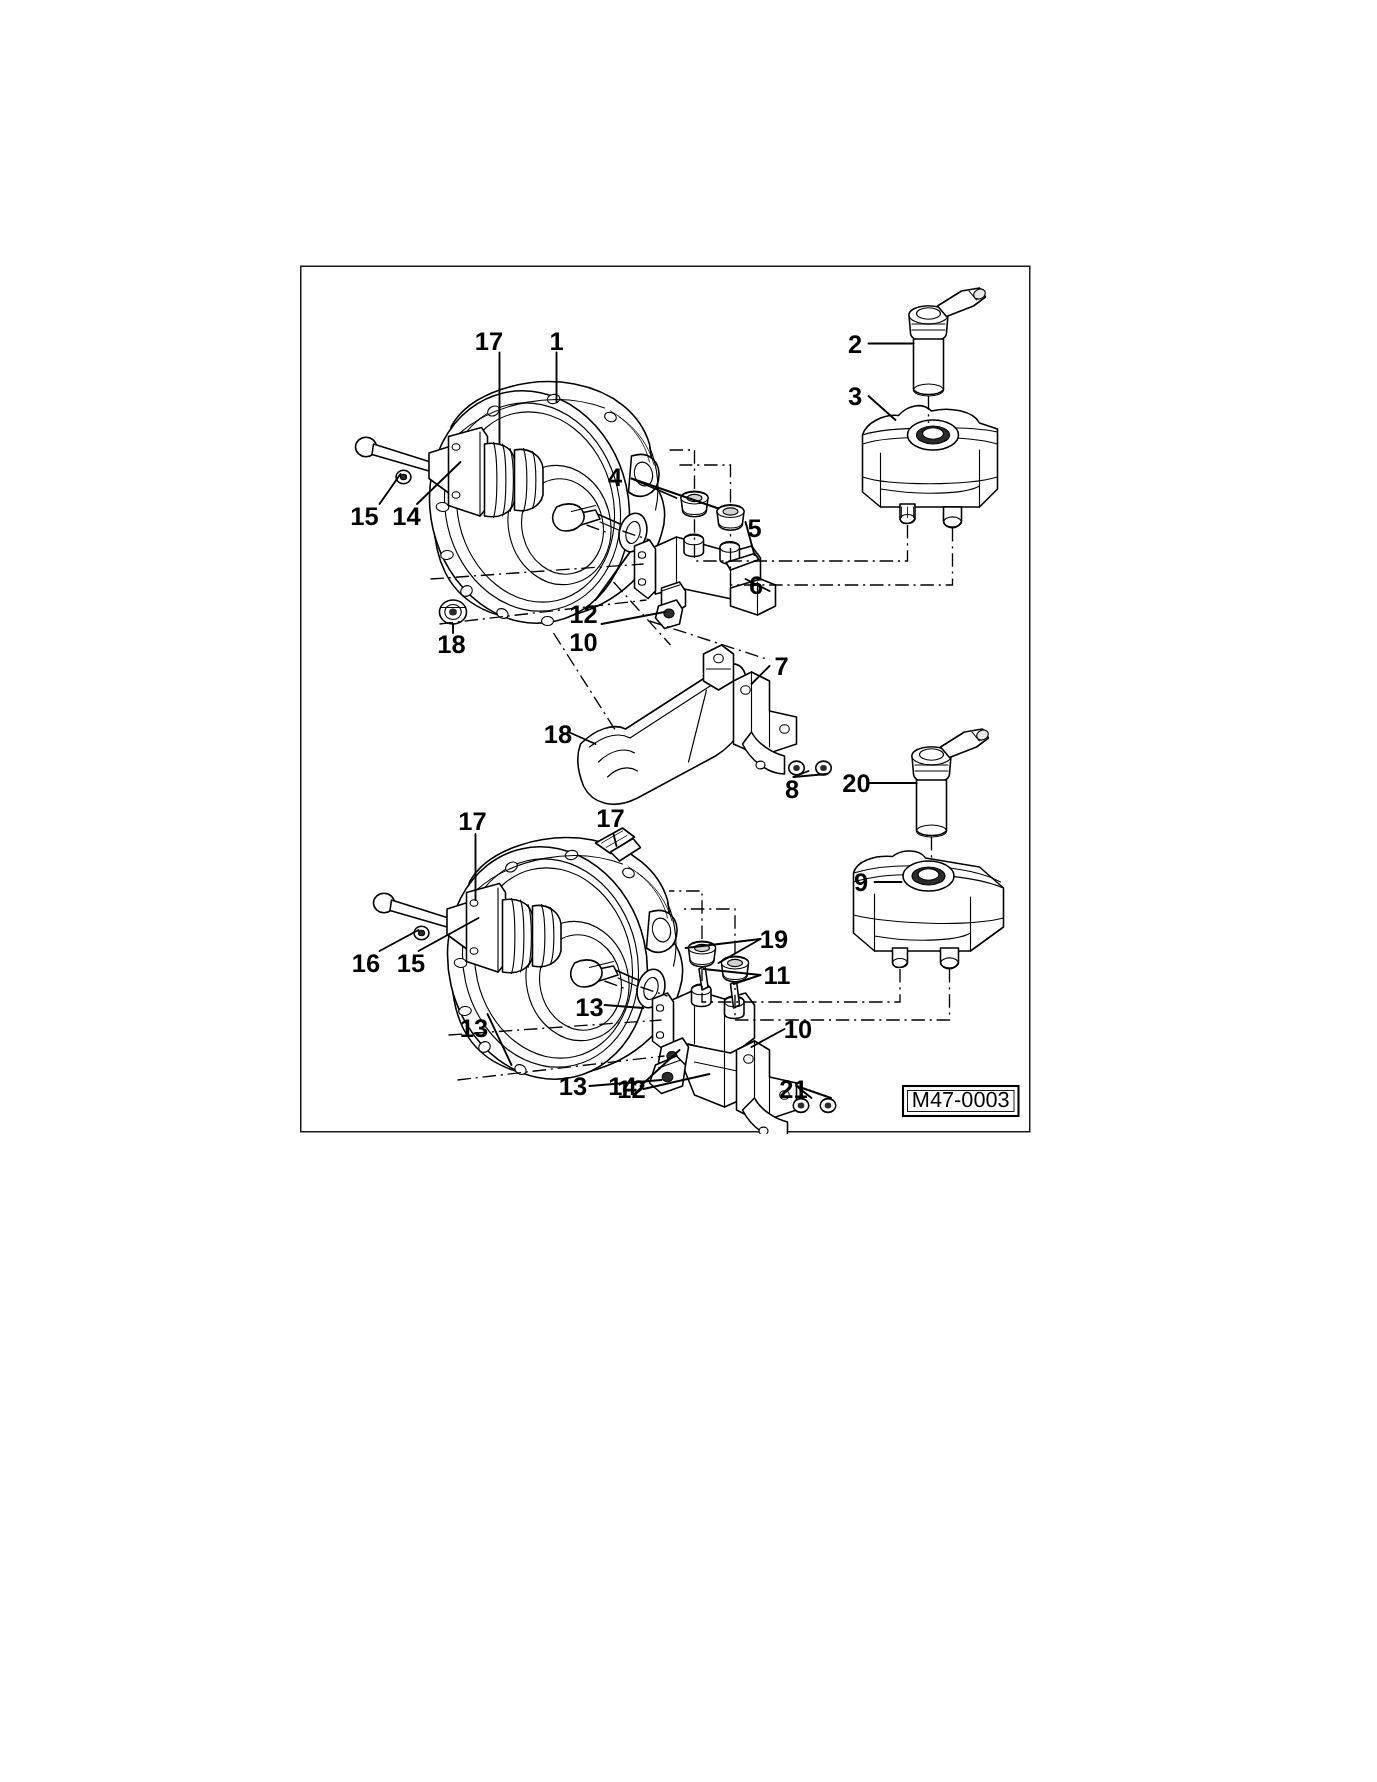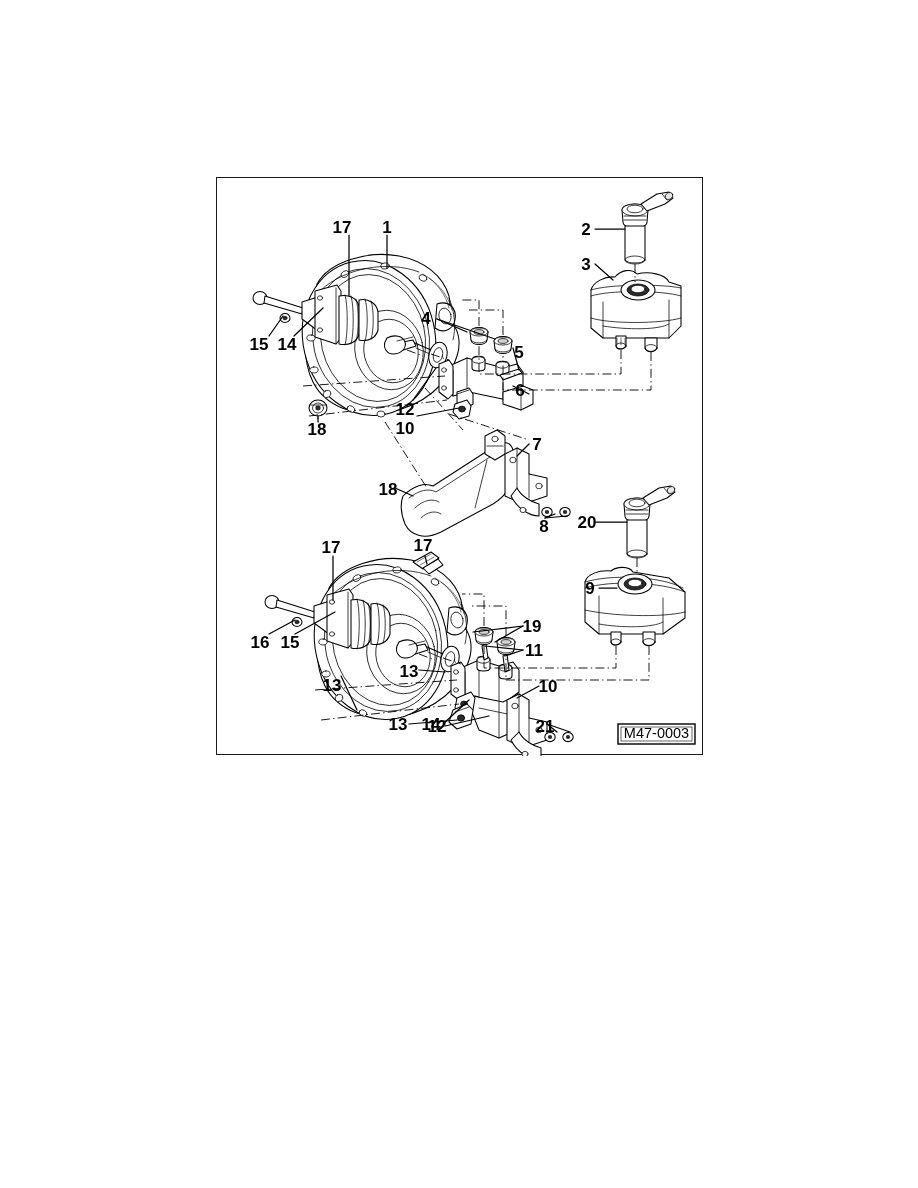--- a/index.html
+++ b/index.html
@@ -16,21 +16,21 @@
   }
   #page {
     position: absolute;
     left: 0; top: 0;
     width: 918px;
     height: 1188px;
     background: #ffffff;
   }
   #figure-frame {
     position: absolute;
-    left: 216px;
+    left: 200px;
     top: 177px;
     width: 487px;
     height: 578px;
     border: 1.6px solid #1a1a1a;
     background: #ffffff;
     box-sizing: border-box;
   }
   #figure-svg {
     position: absolute;
     left: 0; top: 0;

